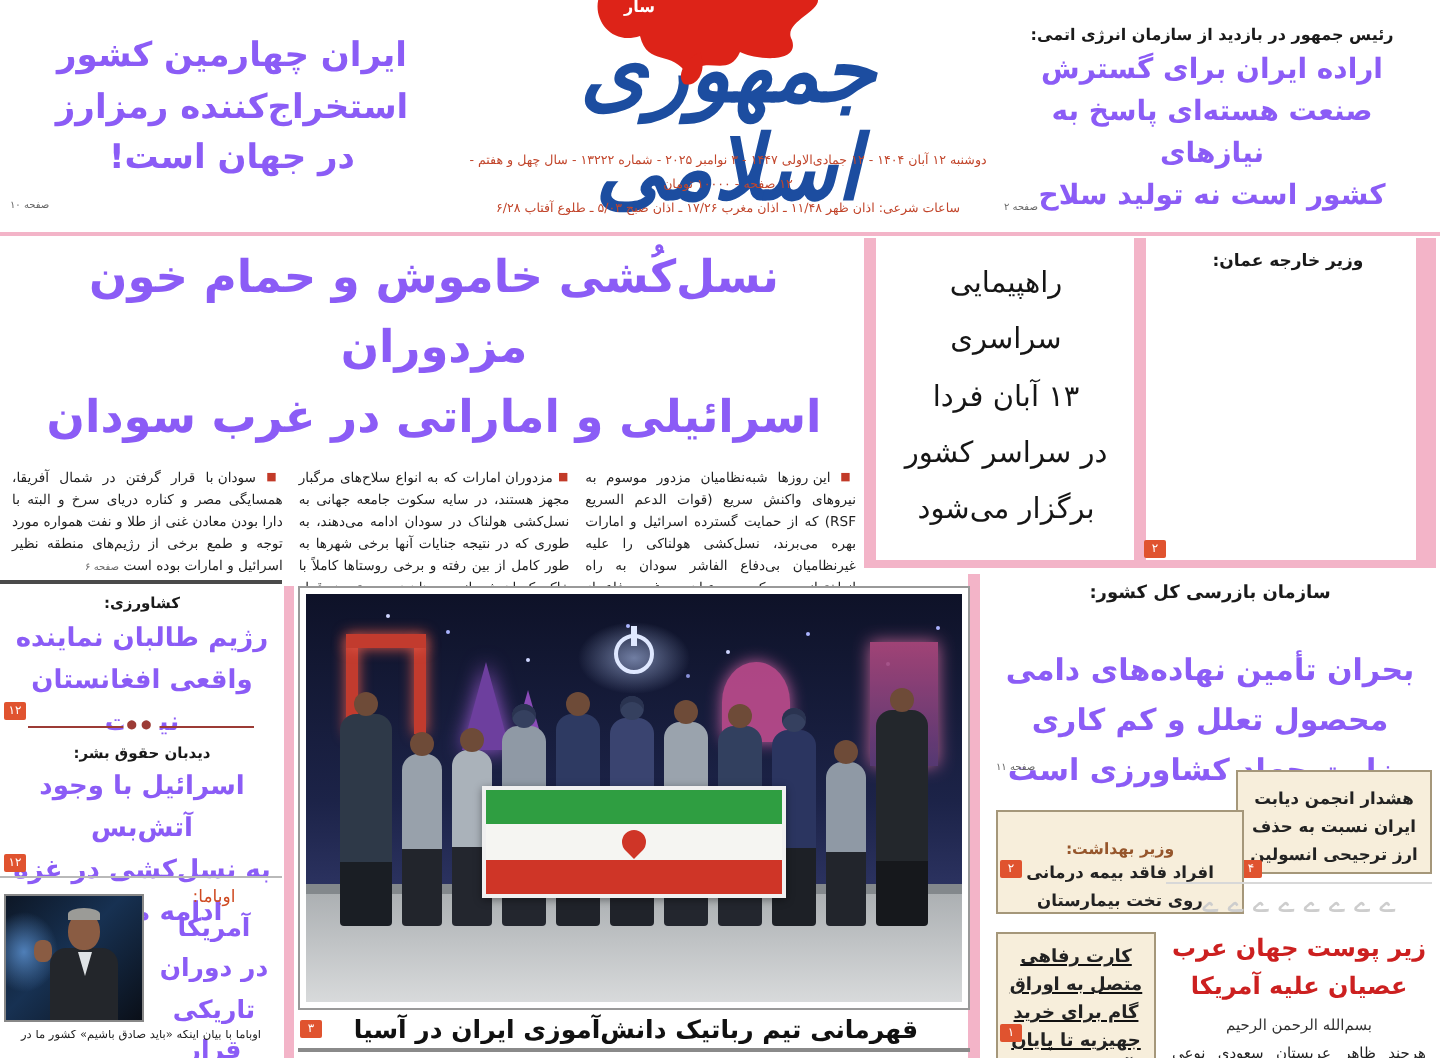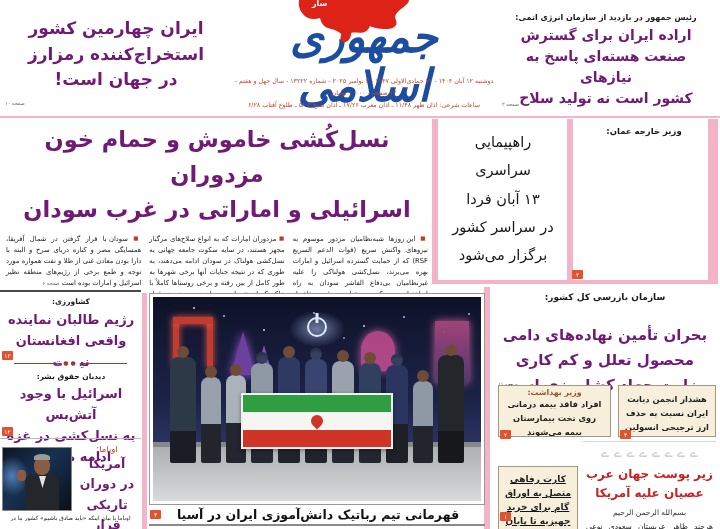--- a/index.html
+++ b/index.html
@@ -6,21 +6,21 @@
   html,body { background:#e8e8e8; }
   #page {
     position:relative; width:720px; height:529px; background:#fff;
     overflow:hidden; direction:rtl;
     font-family:"DejaVu Sans", sans-serif; color:#111;
   }
   .abs { position:absolute; }
   .center { text-align:center; }
   .ml { white-space:pre-line; }
   .kicker { font-weight:bold; font-size:8px; color:#1a1a1a; }
-  .headline { font-weight:bold; color:#701a75; }
+  .headline { font-weight:bold; color:#8b5cf6; }
   .pageref { font-size:5px; color:#666; }
   .badge {
     position:absolute; width:11px; height:9px; background:#e0532f;
     color:#fff; font-size:6px; line-height:9px; text-align:center;
     border-radius:1px;
   }
   .pinkbar { position:absolute; background:#f3b4c8; }
   .grayrule { position:absolute; background:#b9b9b9; }
   .creambox {
     position:absolute; background:#f7eedb; border:1px solid #a5977a;
@@ -186,21 +186,21 @@
   </div>
   <div class="abs pageref" style="left:498px; top:381px;">صفحه ۱۱</div>
 
   <div class="creambox" style="left:618px; top:385px; width:98px; height:52px; padding-top:6px;">
     <div class="boxtext ml">هشدار انجمن دیابت
 ایران نسبت به حذف
 ارز ترجیحی انسولین</div>
   </div>
   <div class="badge" style="left:620px; top:430px;">۴</div>
 
-  <div class="creambox" style="left:498px; top:385px; width:113px; height:52px; padding-top:2px;">
+  <div class="creambox" style="left:498px; top:405px; width:124px; height:52px; padding-top:14px;">
     <div class="boxkicker">وزیر بهداشت:</div>
     <div class="boxtext ml">افراد فاقد بیمه درمانی
 روی تخت بیمارستان
 بیمه می‌شوند</div>
   </div>
   <div class="badge" style="left:500px; top:430px;">۲</div>
 
   <div class="creambox" style="left:498px; top:466px; width:80px; height:86px; padding-top:6px;text-decoration:underline;">
     <div id="welfare-text" class="ml">کارت رفاهی
 متصل به اوراق

